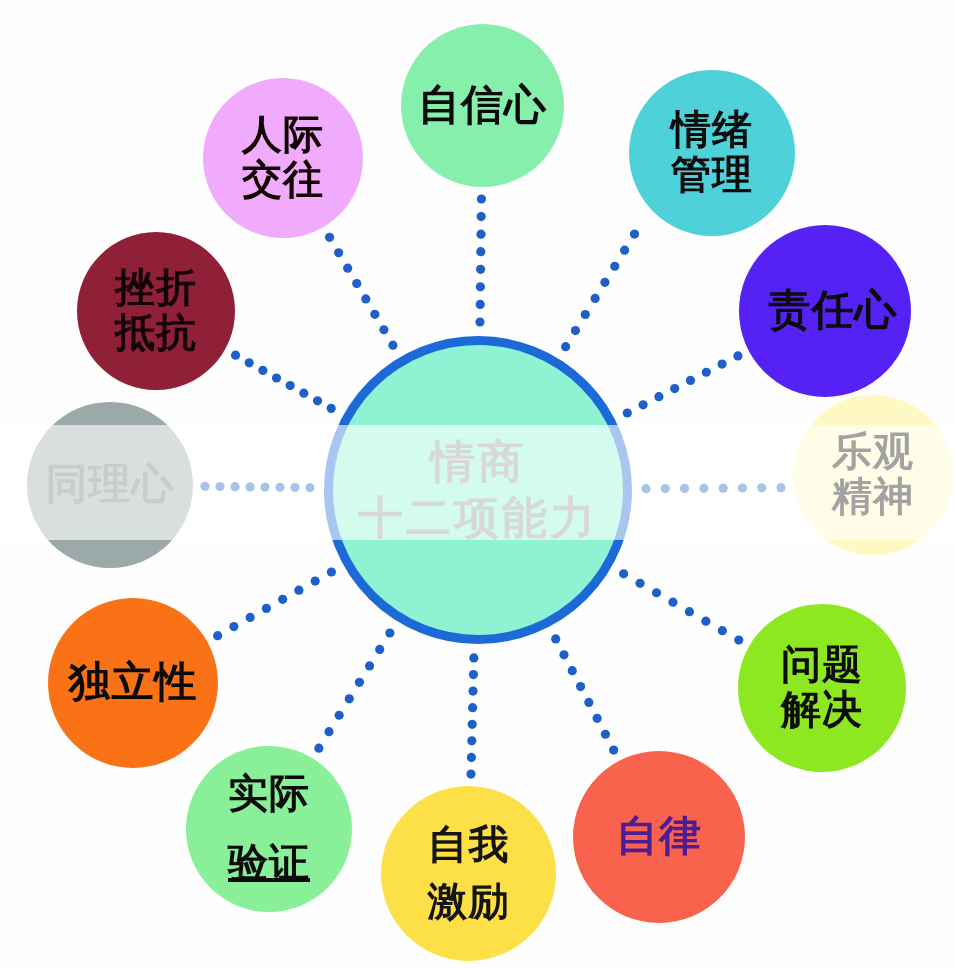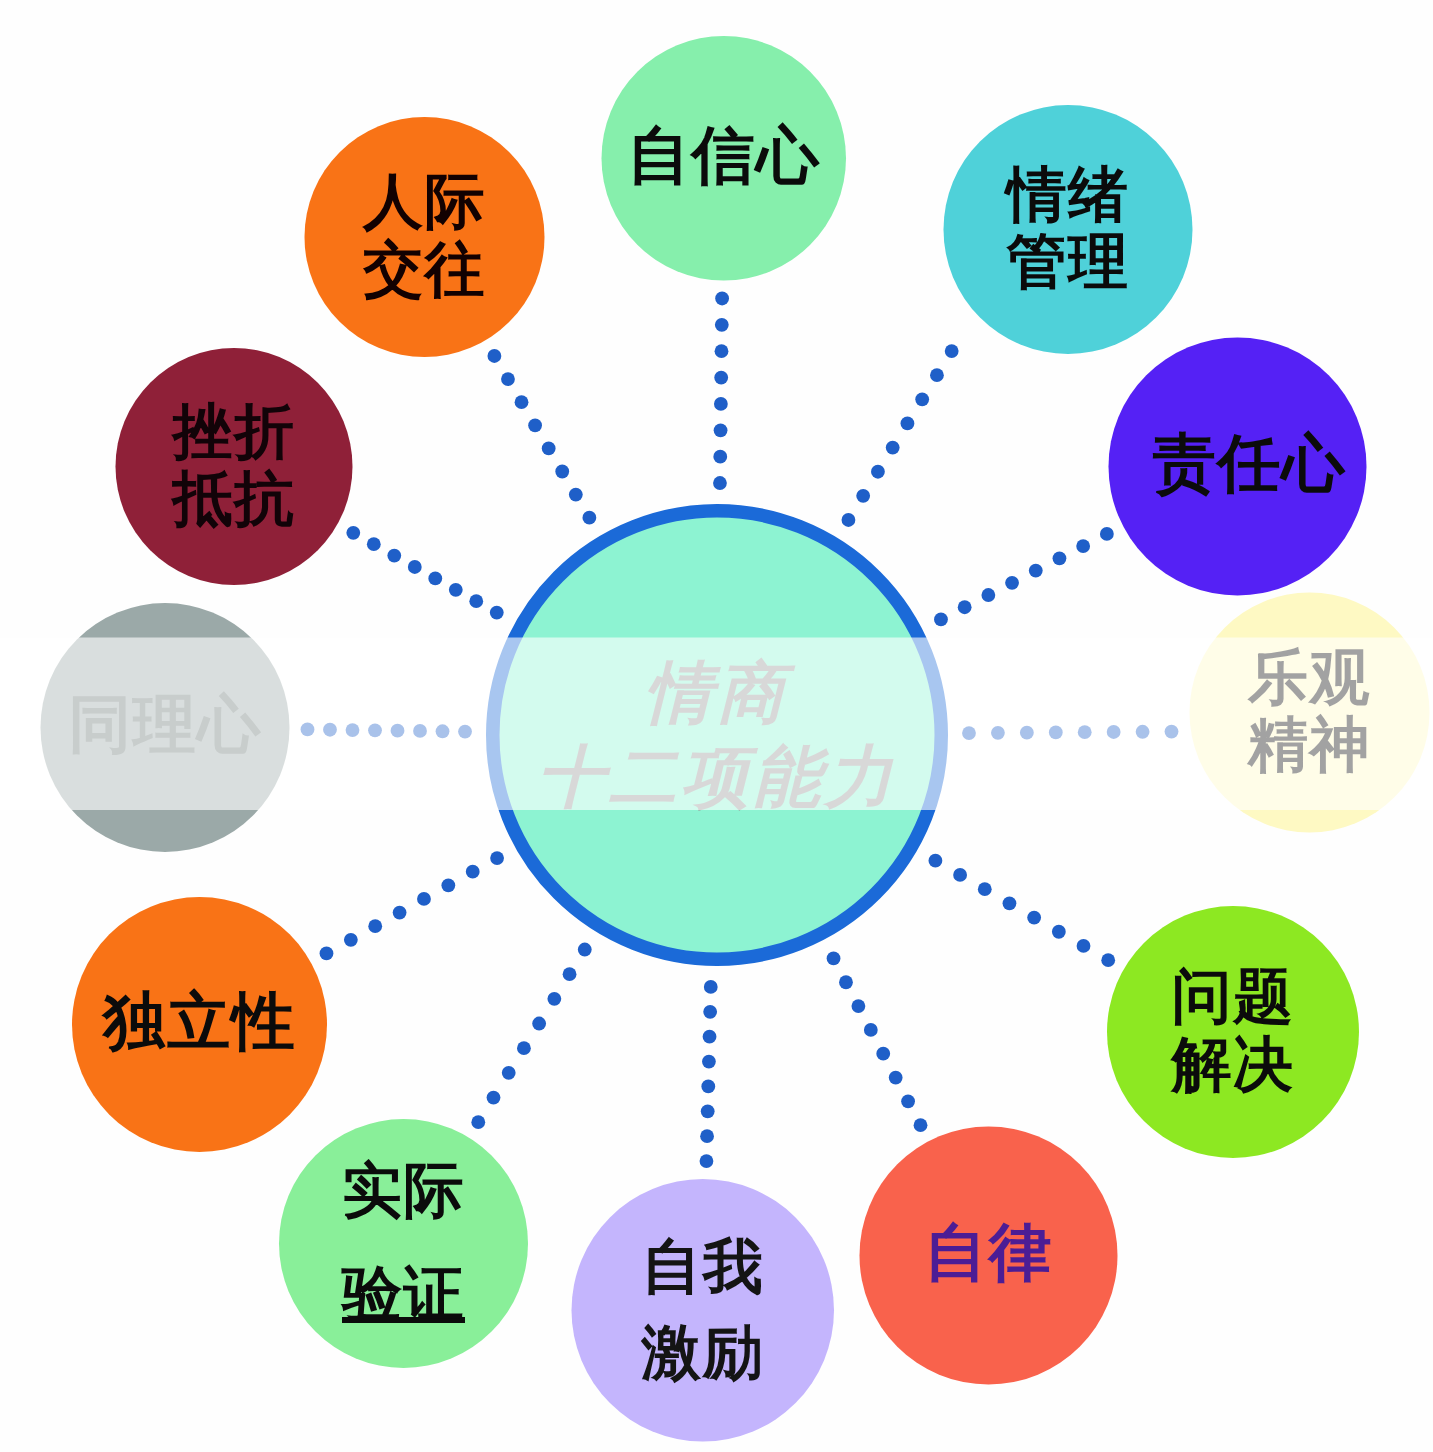--- a/index.html
+++ b/index.html
@@ -34,21 +34,20 @@
     width: 308px;
     height: 308px;
     border-radius: 50%;
     background: #8df3d2;
     border: 9px solid #1b6ad8;
     box-sizing: border-box;
     display: flex;
     flex-direction: column;
     align-items: center;
     justify-content: center;
-    font-style: italic;
   }
   .hub-line {
     color: #9a9a9a;
     font-weight: bold;
     font-size: 45px;
     line-height: 1.25;
     letter-spacing: 3px;
     font-family: "Liberation Serif", "DejaVu Serif", serif;
   }
 
@@ -222,39 +221,39 @@
         <div class="node-line" style="color: rgb(11, 11, 11);">乐观</div>
         <div class="node-line" style="color: rgb(11, 11, 11);">精神</div>
       </div>
       <div class="node two-line" style="left: 738px; top: 604px; width: 168px; height: 168px; background: rgb(141, 232, 34);">
         <div class="node-line" style="color: rgb(11, 11, 11);">问题</div>
         <div class="node-line" style="color: rgb(11, 11, 11);">解决</div>
       </div>
       <div class="node one-line" style="left: 573px; top: 751px; width: 172px; height: 172px; background: rgb(249, 98, 76);">
         <div class="node-line" style="color: #4c1d95;">自律</div>
       </div>
-      <div class="node two-line" style="left: 381px; top: 786px; width: 175px; height: 175px; background: #c4b5fd; gap: 12px;">
+      <div class="node two-line" style="left: 381px; top: 786px; width: 175px; height: 175px; background: #fde047; gap: 12px;">
         <div class="node-line" style="color: rgb(20, 20, 20);">自我</div>
         <div class="node-line" style="color: rgb(20, 20, 20);">激励</div>
       </div>
       <div class="node two-line" style="left: 186px; top: 746px; width: 166px; height: 166px; background: rgb(137, 239, 153); gap: 24px;">
         <div class="node-line" style="color: rgb(11, 11, 11);">实际</div>
         <div class="node-line" style="color: rgb(11, 11, 11); text-decoration: underline;">验证</div>
       </div>
       <div class="node one-line" style="left: 48px; top: 598px; width: 170px; height: 170px; background: #f97316;">
         <div class="node-line" style="color: rgb(11, 11, 11);">独立性</div>
       </div>
       <div class="node one-line" style="left: 27px; top: 402px; width: 166px; height: 166px; background: rgb(155, 169, 168);">
         <div class="node-line" style="color: rgb(111, 123, 122);">同理心</div>
       </div>
       <div class="node two-line" style="left: 77px; top: 232px; width: 158px; height: 158px; background: rgb(143, 32, 56);">
         <div class="node-line" style="color: rgb(18, 3, 8);">挫折</div>
         <div class="node-line" style="color: rgb(18, 3, 8);">抵抗</div>
       </div>
-      <div class="node two-line" style="left: 203px; top: 78px; width: 160px; height: 160px; background: #f97316;">
+      <div class="node two-line" style="left: 203px; top: 78px; width: 160px; height: 160px; background: #f0abfc;">
         <div class="node-line" style="color: rgb(18, 1, 1);">人际</div>
         <div class="node-line" style="color: rgb(18, 1, 1);">交往</div>
       </div>
     </div>
 
   <div class="band" style="background: rgba(255, 255, 255, 0.62);"></div>
 
 
 </div>
 

